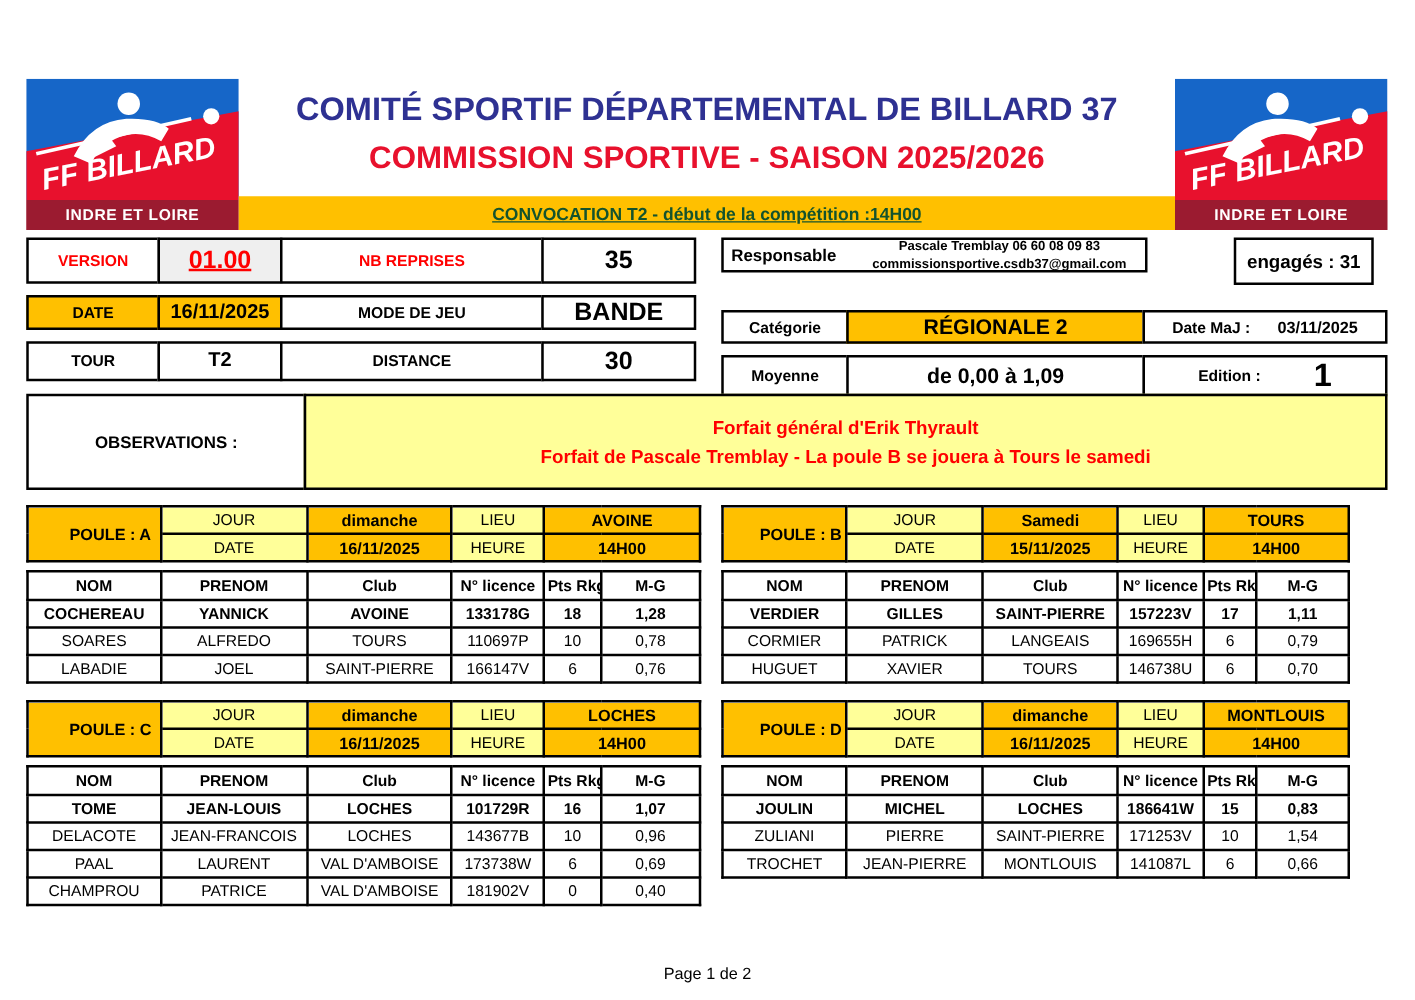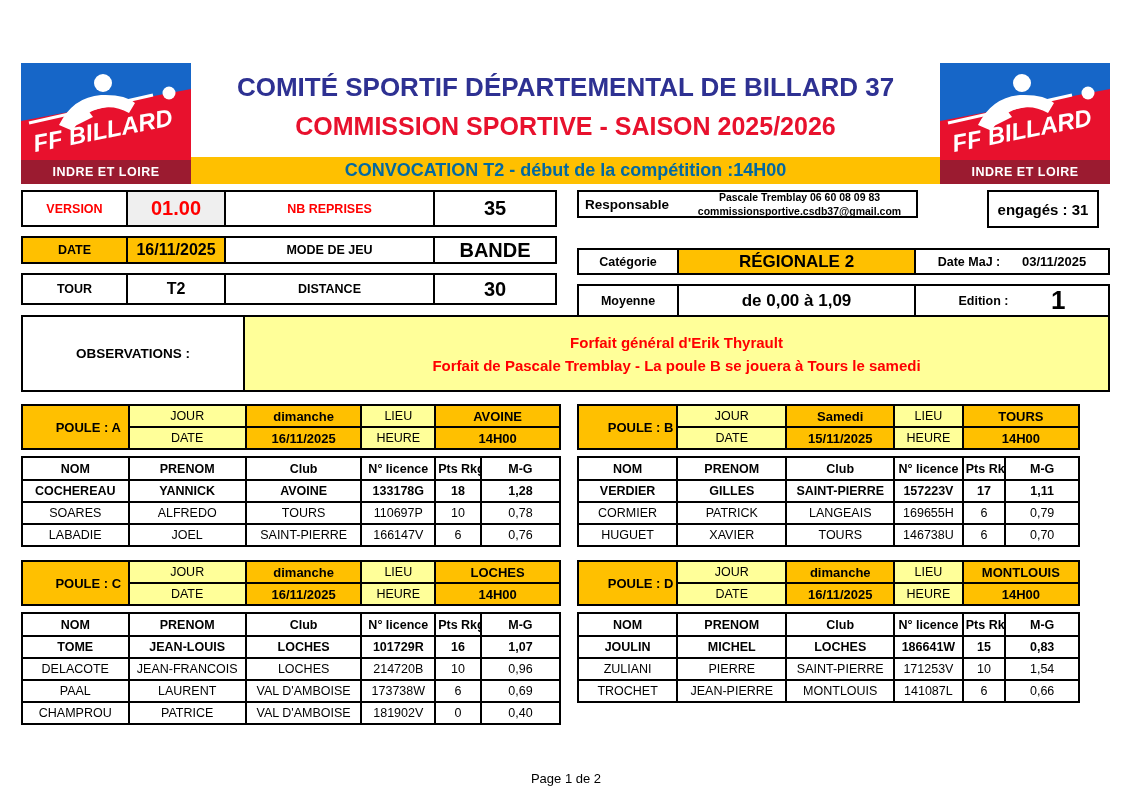--- a/index.html
+++ b/index.html
@@ -9,40 +9,40 @@
 
   
   .header { position:absolute; top:63px; left:21px; width:1089px; height:121px; display:flex; }
   .logo { width:170px; height:121px; display:flex; flex-direction:column; flex-shrink:0; }
   .logo svg { display:block; width:170px; height:97px; }
   .logo-strip { height:24px; background:#9B1B30; color:#fff; font-weight:bold; font-size:12.5px;
                 display:flex; align-items:center; justify-content:center; letter-spacing:0.5px; }
   .header-center { flex:1; display:flex; flex-direction:column; align-items:center; }
   .title1 { margin-top:9px; font-size:26px; font-weight:bold; color:#2E3192; white-space:nowrap; }
   .title2 { margin-top:9px; font-size:25px; font-weight:bold; color:#E8112D; white-space:nowrap; }
-  .banner { margin-top:auto; width:100%; height:27px; background:#FFC000; color:#0369a1;
-            display:flex; align-items:center; justify-content:center; font-weight:bold; font-size:18px; }
+  .banner { margin-top:auto; width:100%; height:27px; background:#FFC000; color:#14532d;
+            display:flex; align-items:center; justify-content:center; font-weight:bold; font-size:14px;text-decoration:underline; }
 
   
   .info { position:absolute; top:190px; left:21px; width:1089px; display:flex; gap:16px; }
   .info-left { width:540px; flex-shrink:0; }
   .info-right { flex:1; }
   .irow { display:flex; }
   .cell { border:2px solid #000; display:flex; align-items:center; justify-content:center;
           background:#fff; overflow:hidden; white-space:nowrap; }
   .cell + .cell { margin-left:-2px; }
   .lblsm { font-weight:bold; font-size:12.5px; }
   .red { color:#FF0000; }
   .c1 { width:107px; } .c2 { width:100px; } .c3 { width:211px; } .c4 { width:124px; }
   .r1 { height:37px; }
   .r2 { height:28px; margin-top:9px; }
   .r3 { height:32px; margin-top:9px; }
   .vbig { font-weight:bold; font-size:20px; }
   .vmed { font-weight:bold; font-size:16px; }
-  .graybg { background:#EFEFEF; }
+  .graybg { background:#EFEFEF;text-decoration:underline; }
   .orangebg { background:#FFC000; }
 
   .respo { width:341px; height:28px; border:2px solid #000; display:flex; align-items:center; }
   .respo-label { font-weight:bold; font-size:13.5px; padding-left:6px; width:104px; flex-shrink:0; }
   .respo-contact { flex:1; text-align:center; font-weight:bold; font-size:10.5px; line-height:1.35; }
   .engages { margin-left:69px; width:112px; height:38px; border:2px solid #000;
              display:flex; align-items:center; justify-content:center; font-weight:bold; font-size:15px; }
   .rr2 { height:27px; margin-top:20px; }
   .rr3 { height:33px; margin-top:9px; }
   .rc1 { width:102px; } .rc2 { width:239px; }
@@ -377,21 +377,21 @@
               <td>JEAN-LOUIS</td>
               <td>LOCHES</td>
               <td>101729R</td>
               <td>16</td>
               <td>1,07</td>
             </tr>
             <tr>
               <td>DELACOTE</td>
               <td>JEAN-FRANCOIS</td>
               <td>LOCHES</td>
-              <td>214720B</td>
+              <td>143677B</td>
               <td>10</td>
               <td>0,96</td>
             </tr>
             <tr>
               <td>PAAL</td>
               <td>LAURENT</td>
               <td>VAL D'AMBOISE</td>
               <td>173738W</td>
               <td>6</td>
               <td>0,69</td>

